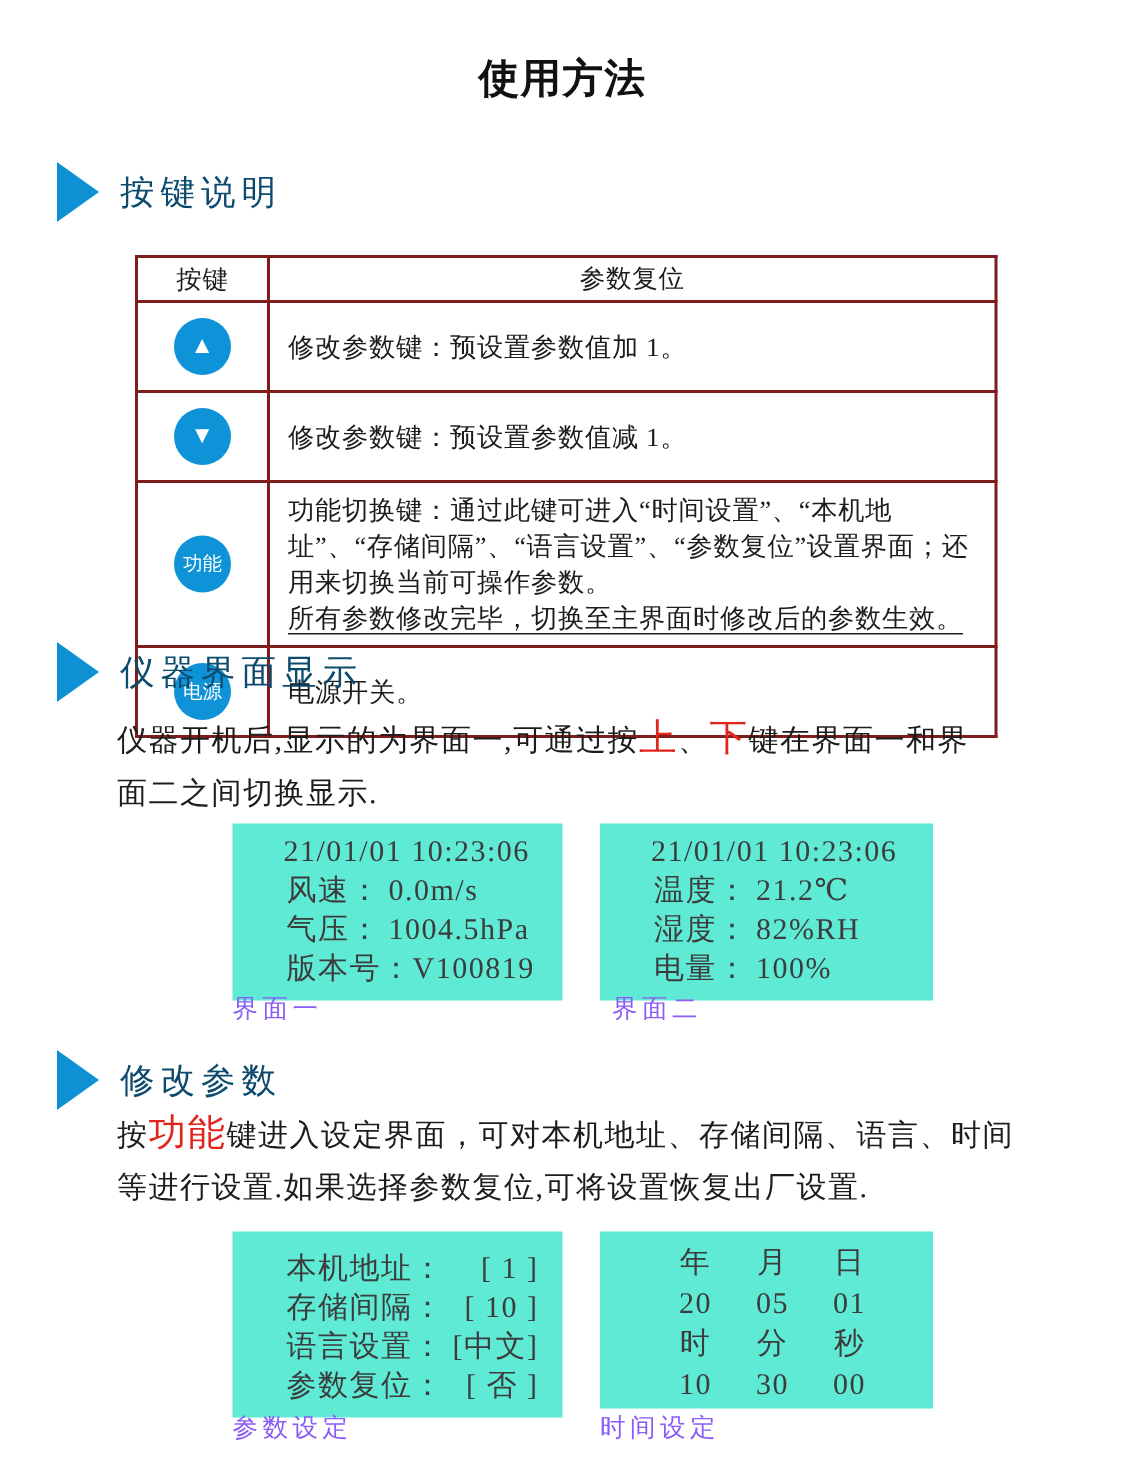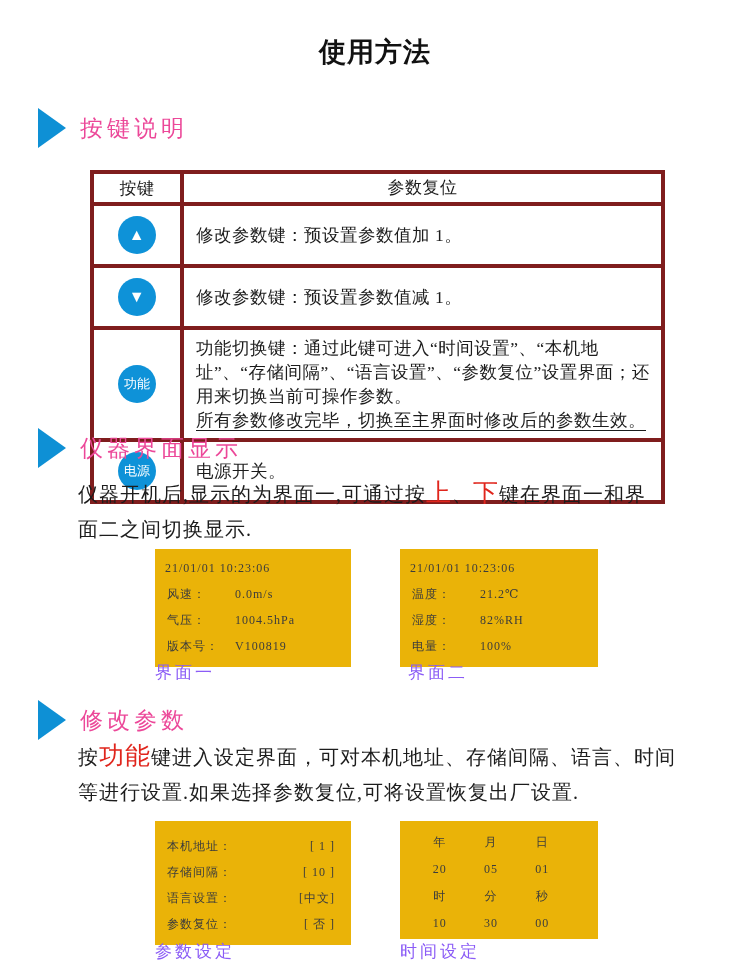--- a/index.html
+++ b/index.html
@@ -14,30 +14,30 @@
     font-family:"Liberation Sans","DejaVu Sans",sans-serif;
     font-size:27px;font-weight:700;color:#111;letter-spacing:1px;
   }
   
   .section-header{position:absolute;left:38px;display:flex;align-items:center;gap:14px;}
   .tri{
     width:0;height:0;border-left:28px solid #0e90d5;
     border-top:20px solid transparent;border-bottom:20px solid transparent;
   }
   .section-title{
-    font-size:23px;color:#ec4899;letter-spacing:4px;font-weight:400;
+    font-size:23px;color:#0c4a6e;letter-spacing:4px;font-weight:400;
   }
   .sh1{top:96px}.sh2{top:416px}.sh3{top:688px}
   
   table.keys{
     position:absolute;left:90px;top:158px;width:575px;
     border-collapse:collapse;table-layout:fixed;
   }
   table.keys td,table.keys th{
-    border:4px solid #7f1d1d;font-weight:400;
+    border:2px solid #7f1d1d;font-weight:400;
     font-size:17.5px;letter-spacing:0.5px;color:#1c1c1c;
   }
   th.c1,td.c1{width:84px;text-align:center;vertical-align:middle;}
   td.c2,th.c2{padding:6px 10px 6px 12px;text-align:left;vertical-align:middle;line-height:24px;}
   th.c2{text-align:center;padding:2px;}
   tr.hrow th{height:24px;font-size:17px;}
   tr.r-small td{height:46px;}
   tr.r-big td{height:92px;}
   .circle-btn{
     display:inline-flex;align-items:center;justify-content:center;
@@ -50,22 +50,22 @@
   
   .para{
     position:absolute;left:78px;font-size:20px;line-height:35px;
     color:#1c1c1c;letter-spacing:1px;
   }
   .p1{top:463px;width:570px;}
   .p2{top:726px;width:600px;}
   .red-big{color:#e0251c;font-size:25px;}
   
   .screen{
-    position:absolute;background:#eab308;color:#3c3c3c;
-    font-size:12px;letter-spacing:1px;line-height:26px;
+    position:absolute;background:#5eead4;color:#3c3c3c;
+    font-size:20px;letter-spacing:1px;line-height:26px;padding-left:24px;
   }
   .scr1{left:155px;top:537px;width:196px;height:112px;padding-top:6px;box-sizing:content-box;}
   .scr2{left:400px;top:537px;width:198px;height:112px;padding-top:6px;}
   .scr3{left:155px;top:809px;width:196px;height:112px;padding-top:12px;}
   .scr4{left:400px;top:809px;width:198px;height:112px;padding-top:6px;}
   .scr-dt{padding-left:10px;white-space:nowrap;}
   .scr-row{display:flex;padding-left:12px;}
   .scr-row .lbl{min-width:68px;}
   .scr3 .scr-row{justify-content:space-between;padding:0 16px 0 12px;}
   .scr4 .tgrid{

